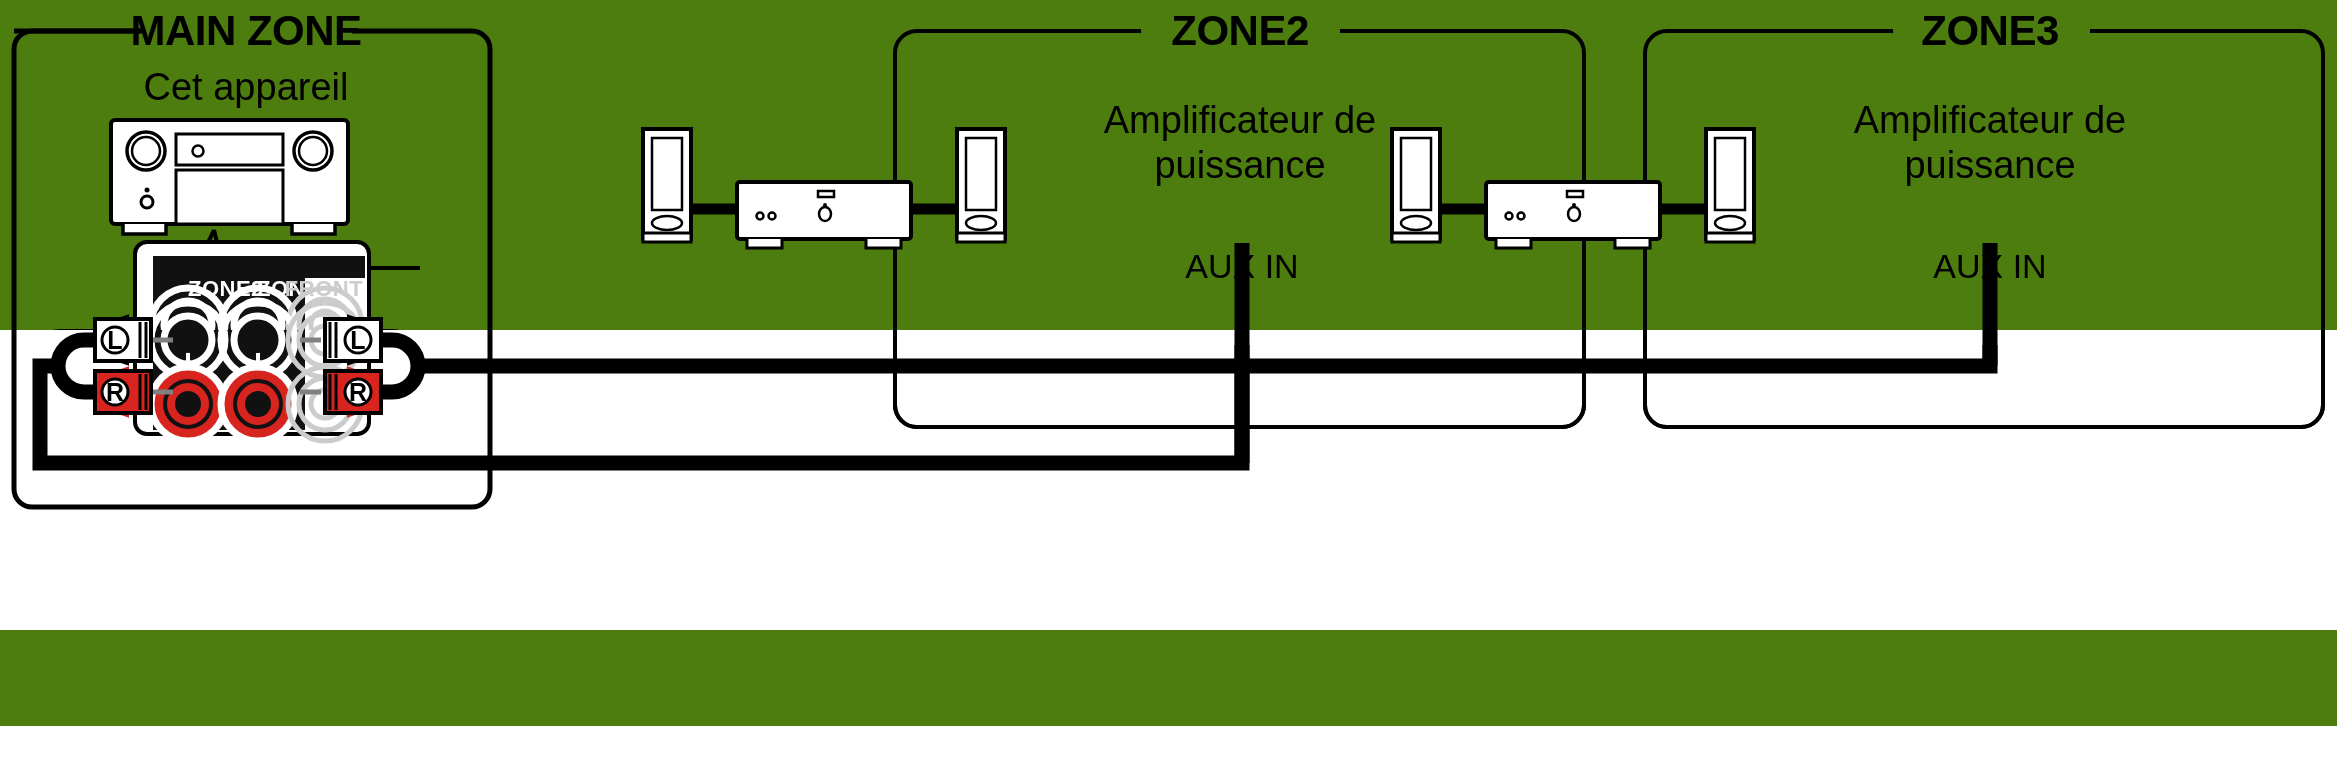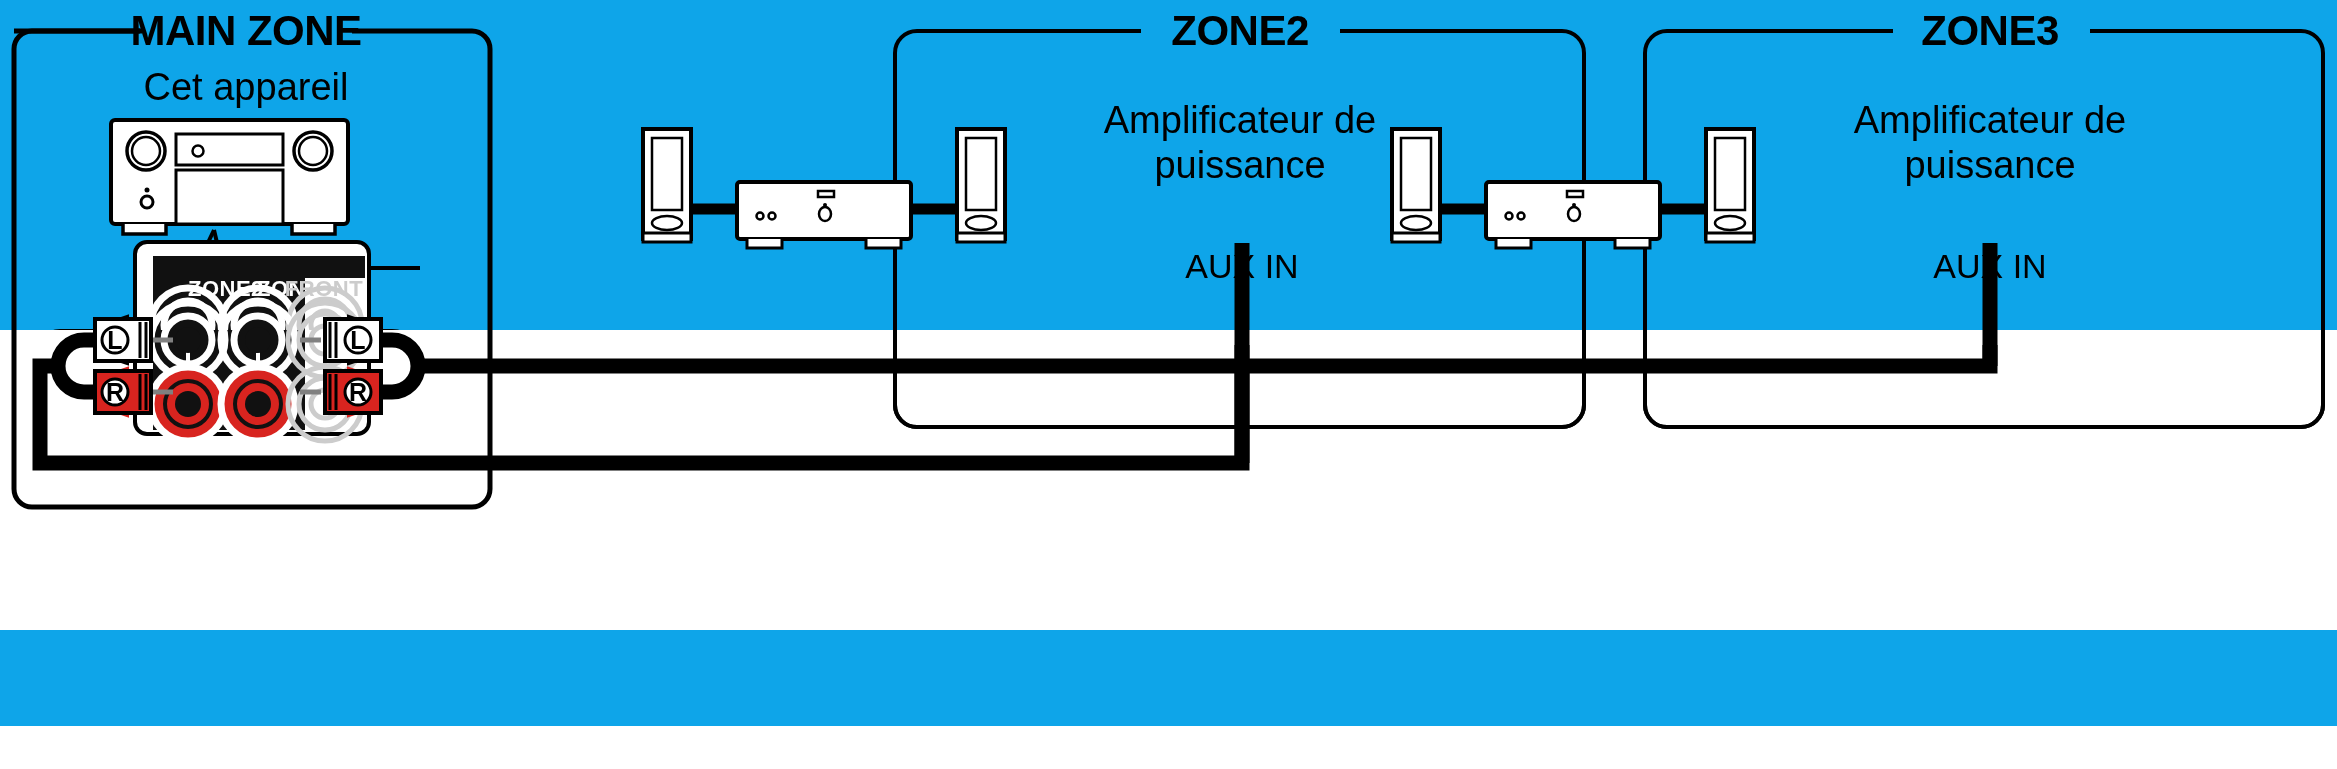--- a/index.html
+++ b/index.html
@@ -10,21 +10,21 @@
   body {
     width: 2337px;
     height: 769px;
     font-family: "Liberation Sans", sans-serif;
     overflow: hidden;
   }
   #stage {
     position: relative;
     width: 2337px;
     height: 726px;
-    background: #0ea5e9;
+    background: #4d7c0f;
     text-align: center;
   }
   #diagram {
     position: absolute;
     top: 0;
     left: 0;
   }
   .zone-title {
     font-family: "Liberation Sans", sans-serif;
     font-weight: bold;

